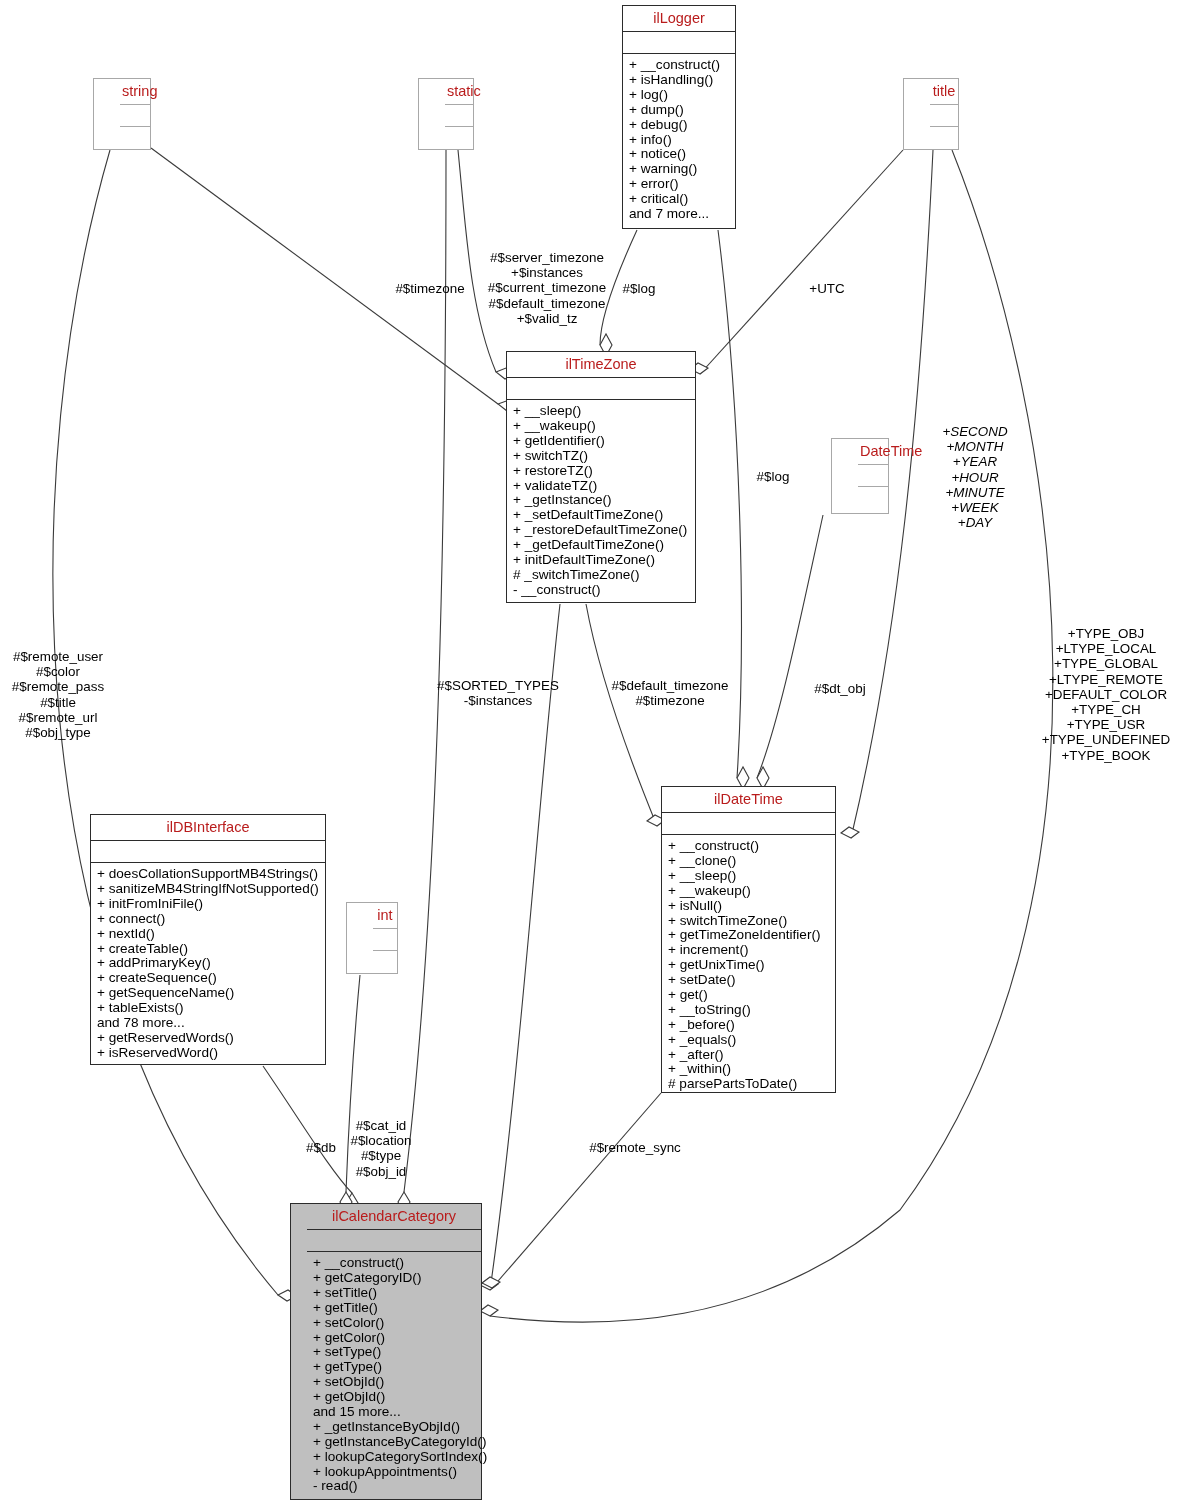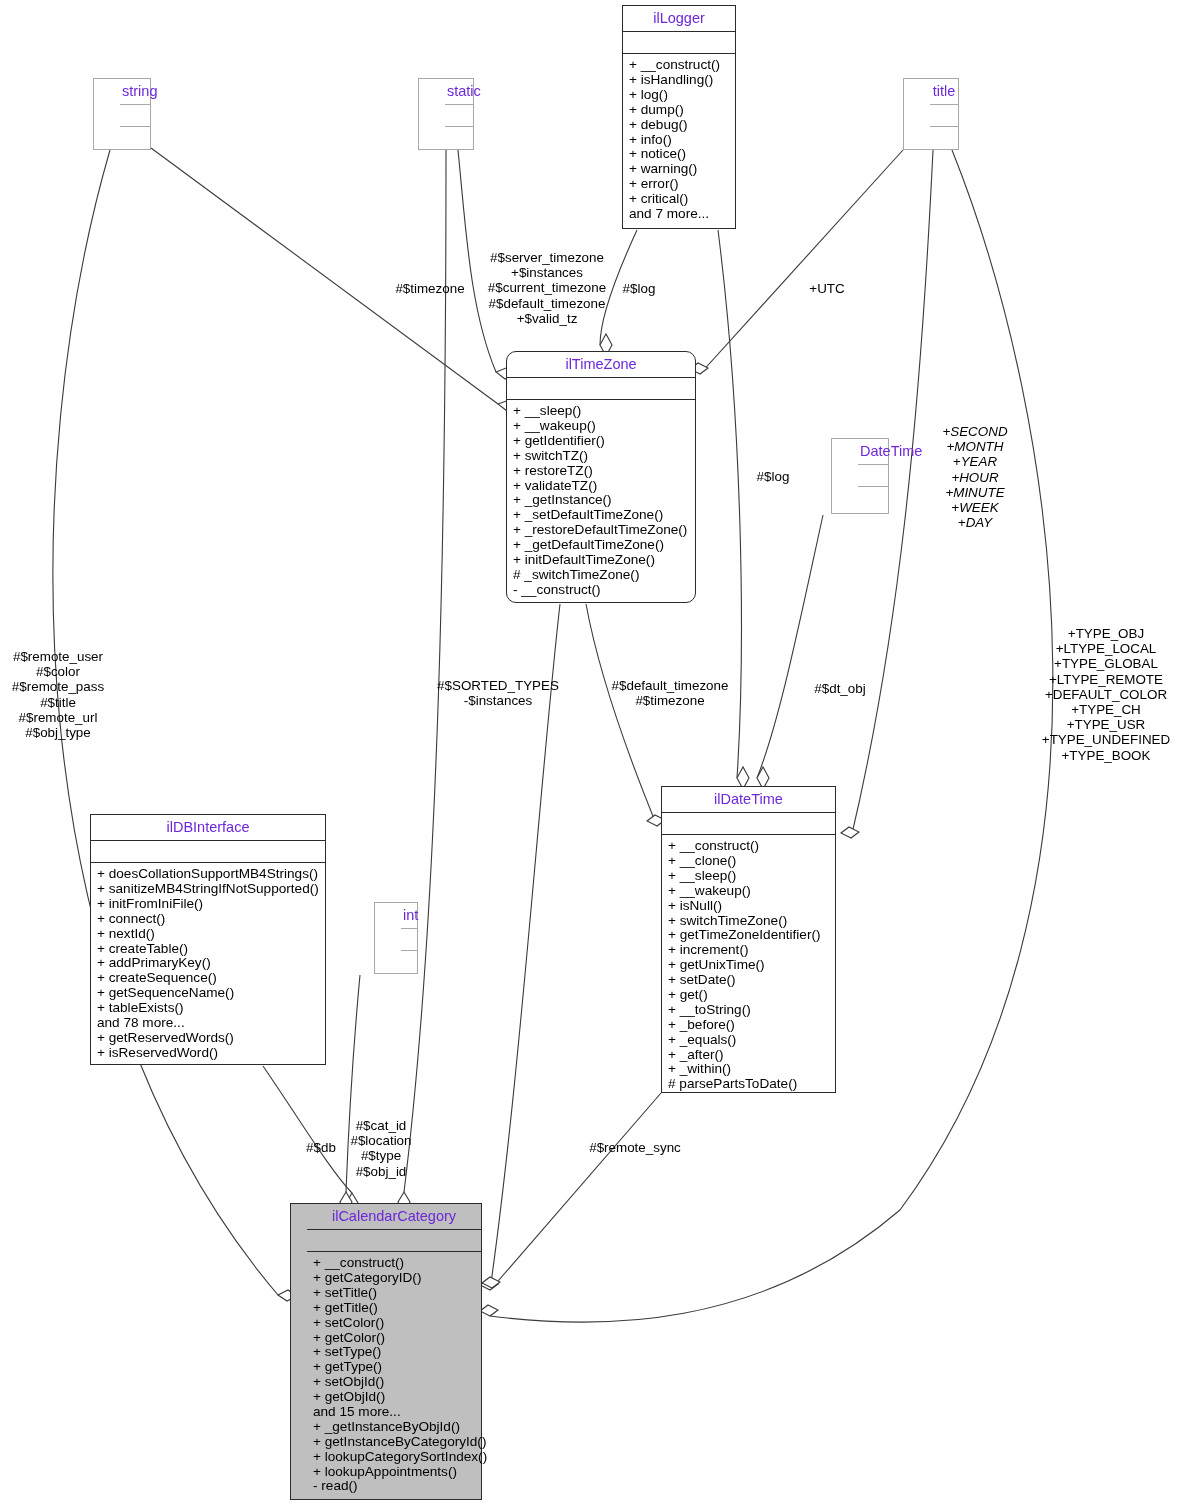--- a/index.html
+++ b/index.html
@@ -29,21 +29,21 @@
   .uml-box.light {
     border: 1px solid #a8a8a8;
     padding-left: 26px;
   }
   .uml-box.filled {
     background: #bfbfbf;
   }
   .uml-title {
     text-align: center;
     font-size: 14.5px;
-    color: #6d28d9;
+    color: #b91c1c;
     padding: 3px 2px 4px 2px;
     line-height: 1.25;
     box-sizing: border-box;
   }
   .uml-sep {
     border-top: 1px solid #2b2b2b;
   }
   .light .uml-sep {
     border-top: 1px solid #a8a8a8;
   }
@@ -150,21 +150,21 @@
       <div class="uml-box light" style="left: 418px; top: 78px; width: 56px; height: 72px;">
         <div class="uml-title">static</div>
         <div class="uml-attrs uml-sep" style="height: 22px;"></div>
         <div class="uml-methods uml-sep"></div>
       </div>
       <div class="uml-box light" style="left: 903px; top: 78px; width: 56px; height: 72px;">
         <div class="uml-title">title</div>
         <div class="uml-attrs uml-sep" style="height: 22px;"></div>
         <div class="uml-methods uml-sep"></div>
       </div>
-      <div class="uml-box light" style="left: 346px; top: 902px; width: 44px; height: 72px; margin-left: 28px;">
+      <div class="uml-box light" style="left: 346px; top: 902px; width: 52px; height: 72px;">
         <div class="uml-title">int</div>
         <div class="uml-attrs uml-sep" style="height: 22px;"></div>
         <div class="uml-methods uml-sep"></div>
       </div>
       <div class="uml-box light" style="left: 831px; top: 438px; width: 58px; height: 76px;">
         <div class="uml-title">DateTime</div>
         <div class="uml-attrs uml-sep" style="height: 22px;"></div>
         <div class="uml-methods uml-sep"></div>
       </div>
       <div class="uml-box" style="left: 622px; top: 5px; width: 114px; height: 224px;">
@@ -177,21 +177,21 @@
           <div>+ dump()</div>
           <div>+ debug()</div>
           <div>+ info()</div>
           <div>+ notice()</div>
           <div>+ warning()</div>
           <div>+ error()</div>
           <div>+ critical()</div>
           <div>and 7 more...</div>
         </div>
       </div>
-      <div class="uml-box" style="left: 506px; top: 351px; width: 190px; height: 252px; border-radius: 10px;">
+      <div class="uml-box" style="left: 506px; top: 351px; width: 190px; height: 252px;">
         <div class="uml-title">ilTimeZone</div>
         <div class="uml-attrs uml-sep"></div>
         <div class="uml-methods uml-sep">
           <div>+ __sleep()</div>
           <div>+ __wakeup()</div>
           <div>+ getIdentifier()</div>
           <div>+ switchTZ()</div>
           <div>+ restoreTZ()</div>
           <div>+ validateTZ()</div>
           <div>+ _getInstance()</div>

